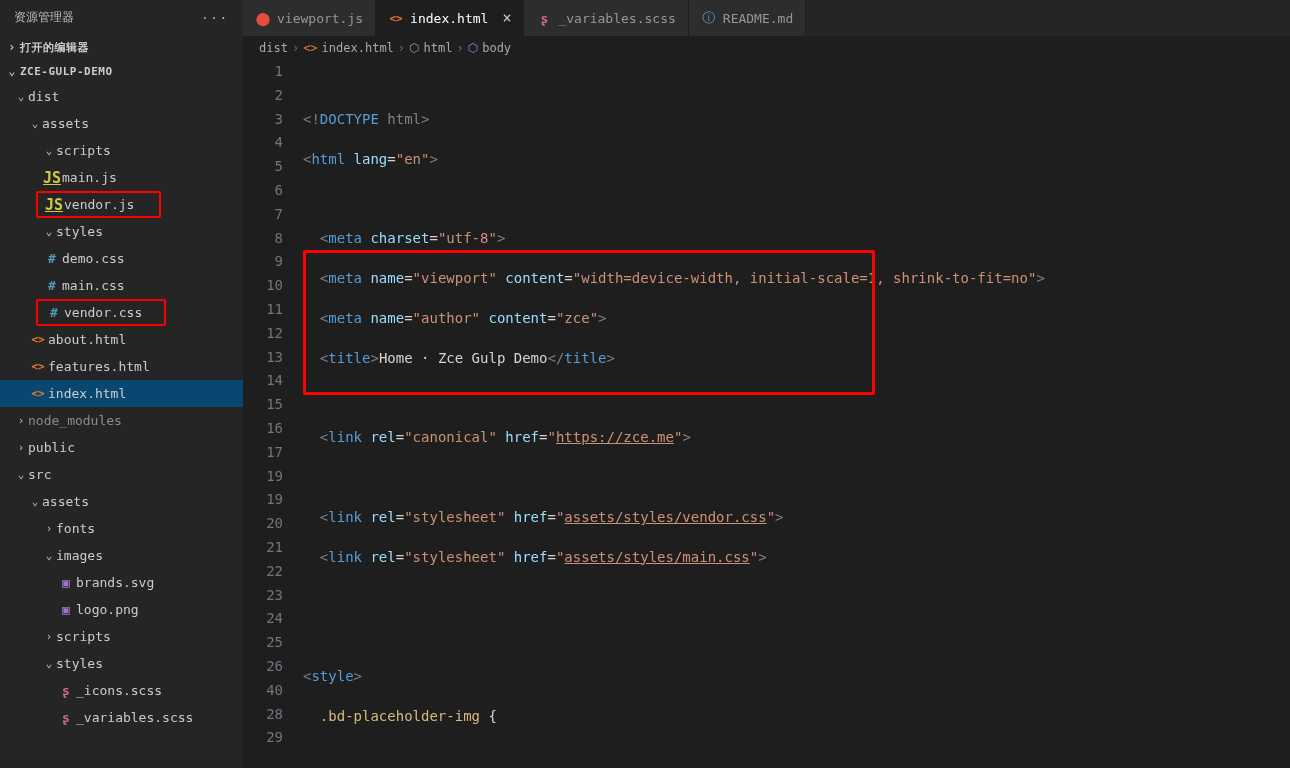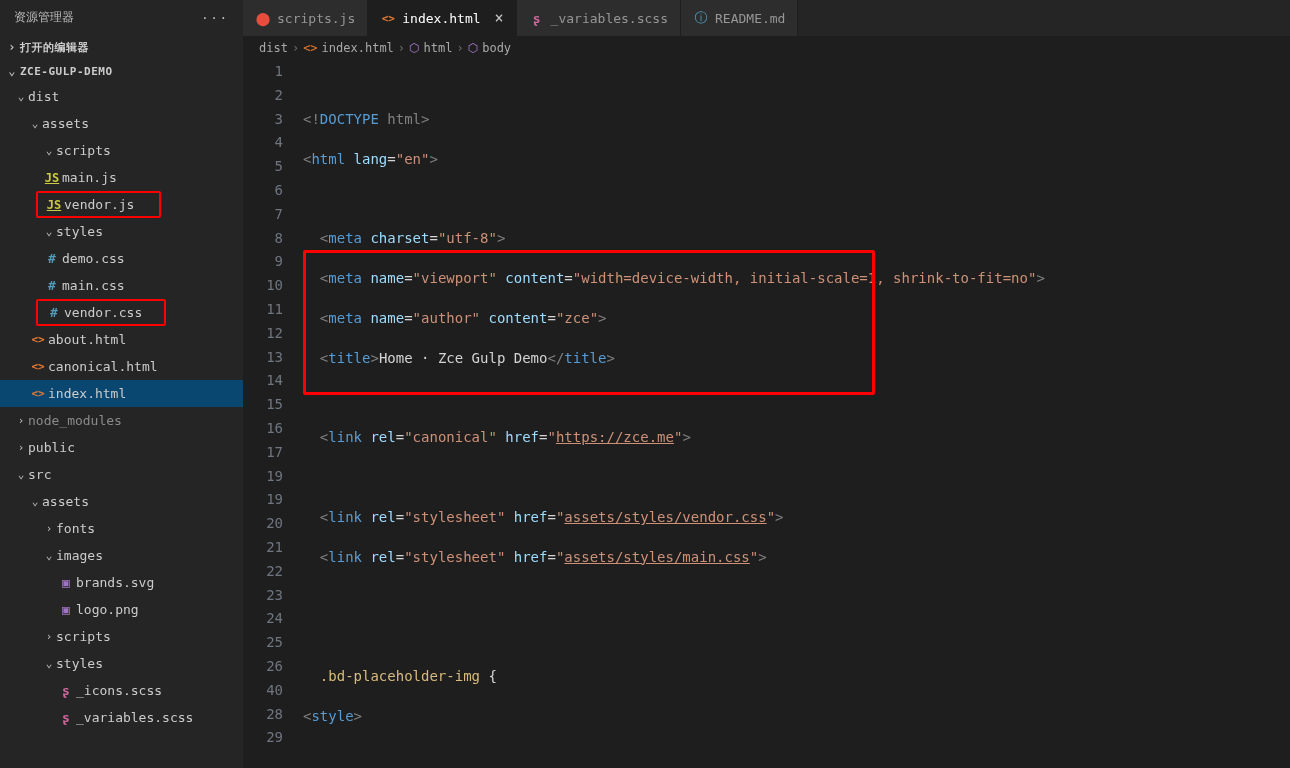--- a/index.html
+++ b/index.html
@@ -47,21 +47,21 @@
   align-items: center;
   height: 27px;
   color: #cccccc;
   font-size: 13px;
   cursor: pointer;
   white-space: nowrap;
 }
 .tree-row.selected { background: #094771; }
 .tree-row .chev { width: 14px; text-align: center; color: #c5c5c5; font-size: 11px; flex-shrink:0;}
 .tree-row .icon { width: 20px; text-align: center; flex-shrink:0; }
-.icon-js { color: #cbcb41; font-weight: bold; font-size: 12px; text-decoration: underline; }
+.icon-js { color: #cbcb41; font-weight: bold; font-size: 15px; text-decoration: underline; }
 .icon-hash { color: #519aba; font-weight: bold; }
 .icon-html { color: #e37933; font-weight: bold; font-size: 11px; }
 .icon-sass { color: #cc6699; font-weight: bold; }
 .icon-img { color: #a074c4; }
 .icon-gulp { color: #e74c3c; }
 .icon-readme { color: #519aba; }
 .redbox { border: 2px solid #ff0000; border-radius: 2px; }
 
 .main { flex: 1; display: flex; flex-direction: column; background: #1e1e1e; }
 
@@ -171,21 +171,21 @@
           <span class="icon icon-hash">#</span>
           <span>vendor.css</span>
         </div>
       </div>
     <div class="tree-row" style="padding-left:28px">
         <span class="icon icon-html">&lt;&gt;</span>
         <span>about.html</span>
       </div>
     <div class="tree-row" style="padding-left:28px">
         <span class="icon icon-html">&lt;&gt;</span>
-        <span>canonical.html</span>
+        <span>features.html</span>
       </div>
     <div class="tree-row selected" style="padding-left:28px">
         <span class="icon icon-html">&lt;&gt;</span>
         <span>index.html</span>
       </div>
     <div class="tree-row" style="padding-left:14px;color:#8a8a8a">
         <span class="chev">›</span>
         <span>node_modules</span>
       </div>
     <div class="tree-row" style="padding-left:14px">
@@ -232,21 +232,21 @@
         <span class="icon icon-sass">ʂ</span>
         <span>_variables.scss</span>
       </div>
   </div>
 </div>
 
 <div class="main">
   <div class="tabbar">
     <div class="tab">
         <span class="ticon icon-gulp">⬤</span>
-        <span>scripts.js</span>
+        <span>viewport.js</span>
       </div>
     <div class="tab active">
         <span class="ticon icon-html">&lt;&gt;</span>
         <span>index.html</span>
         <span class="close">×</span>
       </div>
     <div class="tab">
         <span class="ticon icon-sass">ʂ</span>
         <span>_variables.scss</span>
       </div>
@@ -311,22 +311,22 @@
 <div class="code-line"><span class="p-gray">  &lt;</span><span class="p-blue">meta</span><span class="p-lblue"> name</span><span class="p-white">=</span><span class="p-str">"viewport"</span><span class="p-lblue"> content</span><span class="p-white">=</span><span class="p-str">"width=device-width, initial-scale=1, shrink-to-fit=no"</span><span class="p-gray">&gt;</span></div>
 <div class="code-line"><span class="p-gray">  &lt;</span><span class="p-blue">meta</span><span class="p-lblue"> name</span><span class="p-white">=</span><span class="p-str">"author"</span><span class="p-lblue"> content</span><span class="p-white">=</span><span class="p-str">"zce"</span><span class="p-gray">&gt;</span></div>
 <div class="code-line"><span class="p-gray">  &lt;</span><span class="p-blue">title</span><span class="p-gray">&gt;</span><span class="p-white">Home · Zce Gulp Demo</span><span class="p-gray">&lt;/</span><span class="p-blue">title</span><span class="p-gray">&gt;</span></div>
 <div class="code-line"></div>
 <div class="code-line"><span class="p-gray">  &lt;</span><span class="p-blue">link</span><span class="p-lblue"> rel</span><span class="p-white">=</span><span class="p-str">"canonical"</span><span class="p-lblue"> href</span><span class="p-white">=</span><span class="p-str">"</span><span class="p-str ul-link">https://zce.me</span><span class="p-str">"</span><span class="p-gray">&gt;</span></div>
 <div class="code-line"></div>
 <div class="code-line"><span class="p-gray">  &lt;</span><span class="p-blue">link</span><span class="p-lblue"> rel</span><span class="p-white">=</span><span class="p-str">"stylesheet"</span><span class="p-lblue"> href</span><span class="p-white">=</span><span class="p-str">"</span><span class="p-str ul-link">assets/styles/vendor.css</span><span class="p-str">"</span><span class="p-gray">&gt;</span></div>
 <div class="code-line"><span class="p-gray">  &lt;</span><span class="p-blue">link</span><span class="p-lblue"> rel</span><span class="p-white">=</span><span class="p-str">"stylesheet"</span><span class="p-lblue"> href</span><span class="p-white">=</span><span class="p-str">"</span><span class="p-str ul-link">assets/styles/main.css</span><span class="p-str">"</span><span class="p-gray">&gt;</span></div>
 <div class="code-line"></div>
 <div class="code-line"></div>
+<div class="code-line"><span class="p-gray">&lt;</span><span class="p-blue">style</span><span class="p-gray">&gt;</span></div>
 <div class="code-line"><span>  </span><span class="p-yellow">.bd-placeholder-img</span><span class="p-white"> {</span></div>
-<div class="code-line"><span class="p-gray">&lt;</span><span class="p-blue">style</span><span class="p-gray">&gt;</span></div>
 
 
 
 
 
 
 
 
 
 

